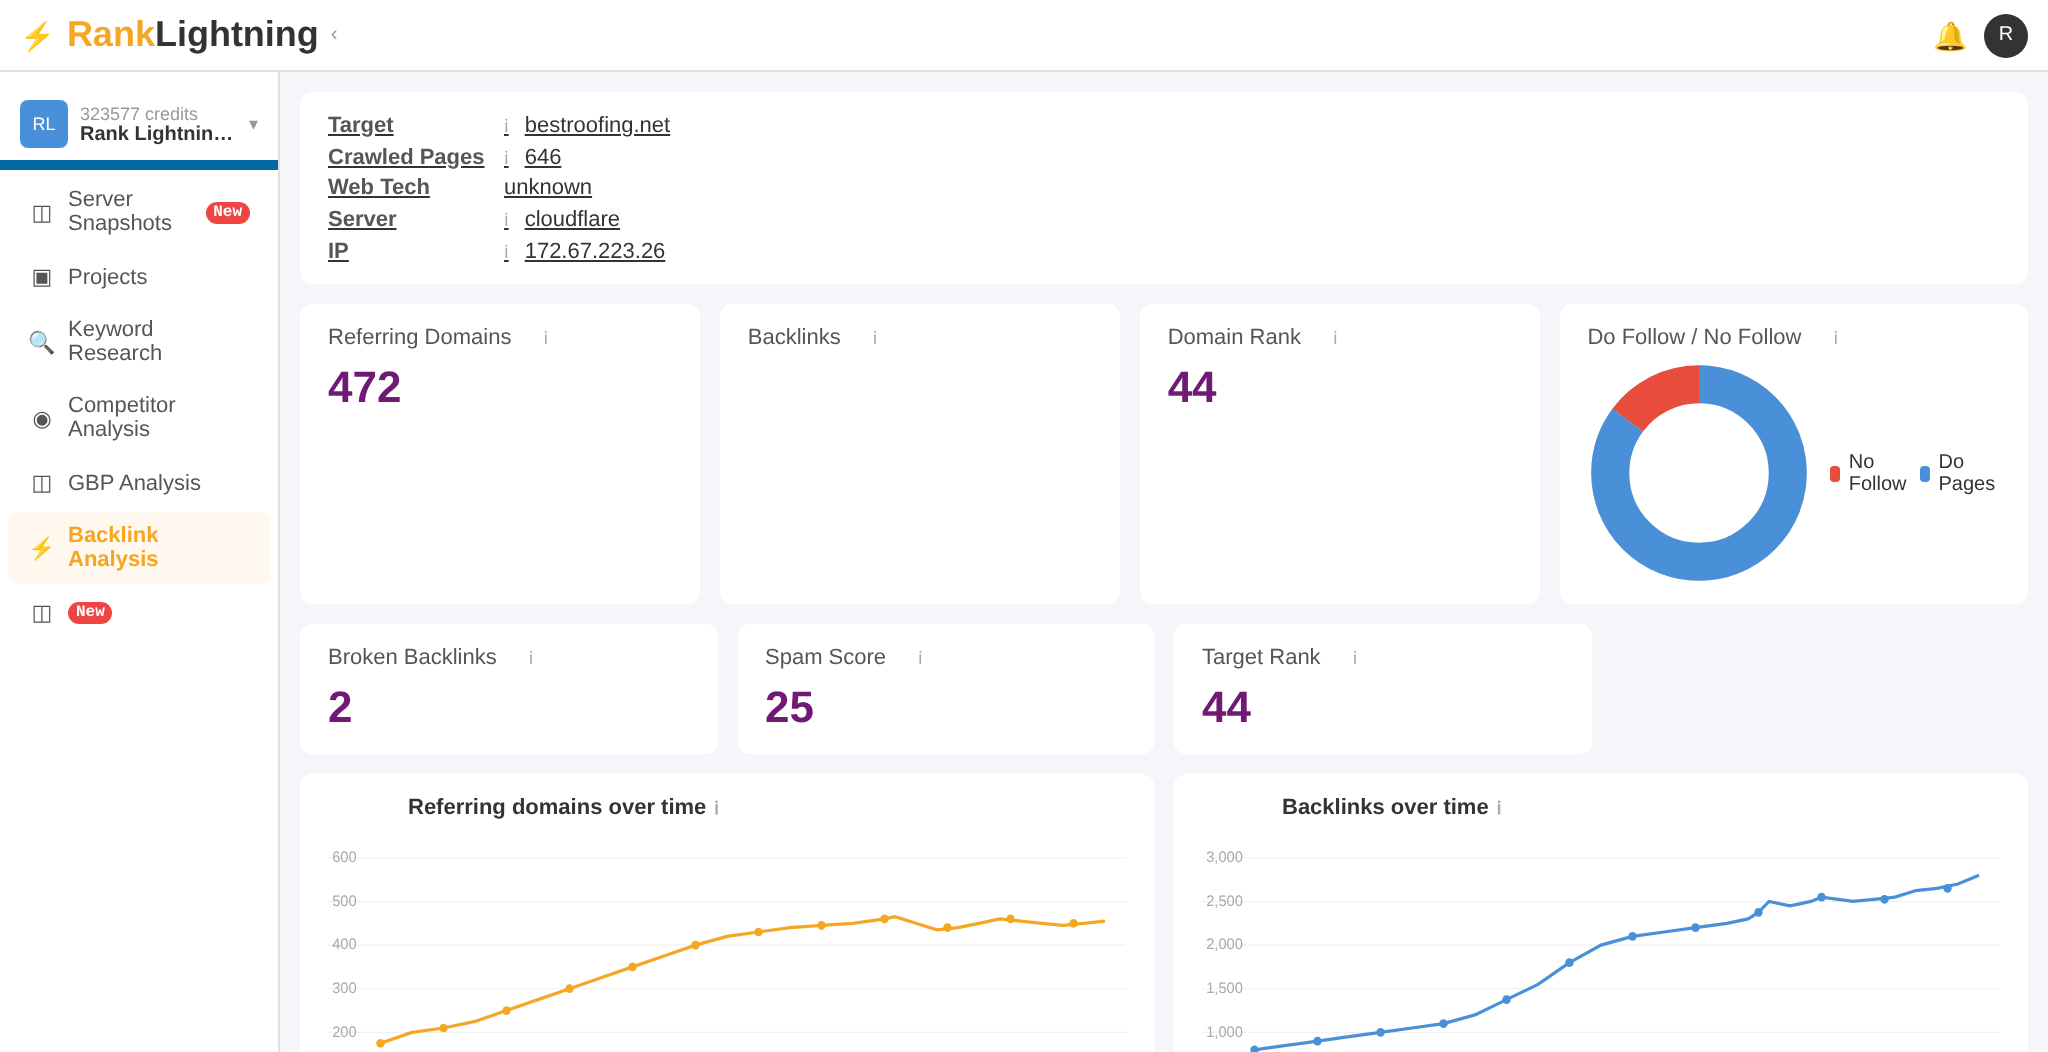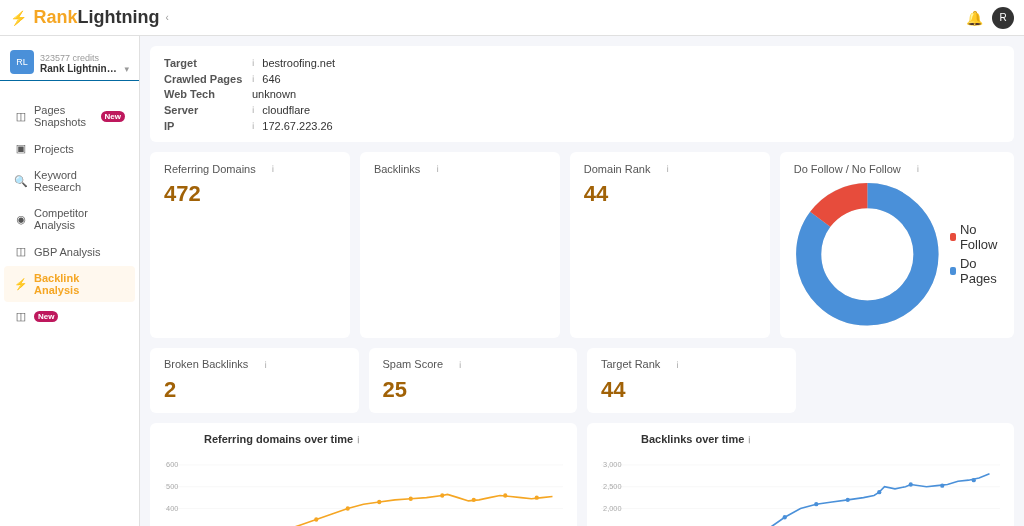--- a/index.html
+++ b/index.html
@@ -14,55 +14,55 @@
     .chevron-icon { color: #999; font-size: 10px; }
     .topbar-right { display: flex; align-items: center; gap: 8px; }
     .bell-icon { color: #999; font-size: 14px; cursor: pointer; }
     .avatar-circle { width: 22px; height: 22px; background: #333; border-radius: 50%; display: flex; align-items: center; justify-content: center; color: #fff; font-size: 10px; cursor: pointer; }
 
     
     .main-layout { display: flex; flex: 1; overflow: hidden; }
 
     
     .sidebar { width: 140px; background: #fff; border-right: 1px solid #e0e0e0; display: flex; flex-direction: column; padding-top: 8px; flex-shrink: 0; overflow-y: auto; }
-    .sidebar-account { padding: 6px 10px; display: flex; align-items: flex-end; gap: 6px; border-bottom: 1px solid #0369a1; margin-bottom: 16px; }
+    .sidebar-account { padding: 6px 10px; display: flex; align-items: center; gap: 6px; border-bottom: 5px solid #0369a1; margin-bottom: 2px; }
     .account-icon { width: 24px; height: 24px; background: #4a90d9; border-radius: 4px; display: flex; align-items: center; justify-content: center; color: #fff; font-size: 9px; flex-shrink: 0; }
     .account-info { flex: 1; min-width: 0; }
     .account-credits { font-size: 9px; color: #999; }
     .account-name { font-size: 10px; font-weight: 600; color: #333; white-space: nowrap; overflow: hidden; text-overflow: ellipsis; }
     .account-chevron { color: #999; font-size: 9px; }
 
     .sidebar-item { display: flex; align-items: center; gap: 6px; padding: 6px 10px; cursor: pointer; color: #555; font-size: 11px; border-radius: 4px; margin: 1px 4px; }
     .sidebar-item.active { color: #f5a623; background: #fff8ee; font-weight: 600; }
     .sidebar-item-icon { font-size: 11px; width: 14px; text-align: center; flex-shrink: 0; }
     .sidebar-item-label { flex: 1; }
-    .new-badge { background: #be185d; color: #fff; font-size: 8px; padding: 1px 4px; border-radius: 8px; font-weight: 600; }
+    .new-badge { background: #ef4444; color: #fff; font-size: 8px; padding: 1px 4px; border-radius: 8px; font-weight: 600; font-family: Liberation Mono, monospace; }
 
     
     .content { flex: 1; overflow-y: auto; padding: 10px; }
 
     
     .info-section { background: #fff; border-radius: 6px; padding: 10px 14px; margin-bottom: 10px; display: flex; gap: 40px; }
     .info-col { display: flex; flex-direction: column; gap: 3px; }
-    .info-row { display: flex; gap: 8px; align-items: center; }
+    .info-row { display: flex; gap: 8px; align-items: center; text-decoration: underline; }
     .info-label { font-size: 11px; font-weight: 600; color: #555; min-width: 80px; }
     .info-value { font-size: 11px; color: #333; }
     .info-icon { color: #aaa; font-size: 9px; cursor: pointer; }
 
     
     .stats-row { display: flex; gap: 10px; margin-bottom: 10px; }
     .stat-card { background: #fff; border-radius: 6px; padding: 10px 14px; flex: 1; }
     .stat-card.donut-card { flex: 1.2; display: flex; flex-direction: column; }
     .stat-title { font-size: 11px; color: #555; margin-bottom: 6px; display: flex; align-items: center; gap: 16px; }
-    .stat-value { font-size: 22px; font-weight: 700; color: #a16207; }
+    .stat-value { font-size: 22px; font-weight: 700; color: #701a75; }
     .stat-info-icon { color: #aaa; font-size: 9px; }
 
     
     .donut-container { display: flex; align-items: center; justify-content: center; flex: 1; gap: 10px; }
-    .donut-legend { display: flex; flex-direction: column; gap: 4px; font-size: 13px; }
+    .donut-legend { display: flex; gap: 4px; font-size: 10px; }
     .legend-item { display: flex; align-items: center; gap: 4px; }
     .legend-dot { width: 8px; height: 8px; border-radius: 2px; }
 
     
     .charts-row { display: flex; gap: 10px; margin-bottom: 10px; }
     .chart-card { background: #fff; border-radius: 6px; padding: 10px 14px; flex: 1; }
     .chart-title { font-size: 11px; font-weight: 600; color: #333; margin-bottom: 8px; display: flex; align-items: center; gap: 4px; margin-left: 40px; }
     .chart-area { height: 120px; position: relative; overflow: hidden; }
 
     
@@ -90,21 +90,21 @@
       <div class="account-icon">RL</div>
       <div class="account-info">
         <div class="account-credits">323577 credits</div>
         <div class="account-name">Rank Lightning Account</div>
       </div>
       <span class="account-chevron">▾</span>
     </div>
 
     <div class="sidebar-item">
       <span class="sidebar-item-icon">◫</span>
-      <span class="sidebar-item-label">Pages Snapshots</span>
+      <span class="sidebar-item-label">Server Snapshots</span>
       <span class="new-badge">New</span>
     </div>
     <div class="sidebar-item">
       <span class="sidebar-item-icon">▣</span>
       <span class="sidebar-item-label">Projects</span>
     </div>
     <div class="sidebar-item">
       <span class="sidebar-item-icon">🔍</span>
       <span class="sidebar-item-label">Keyword Research</span>
     </div>

